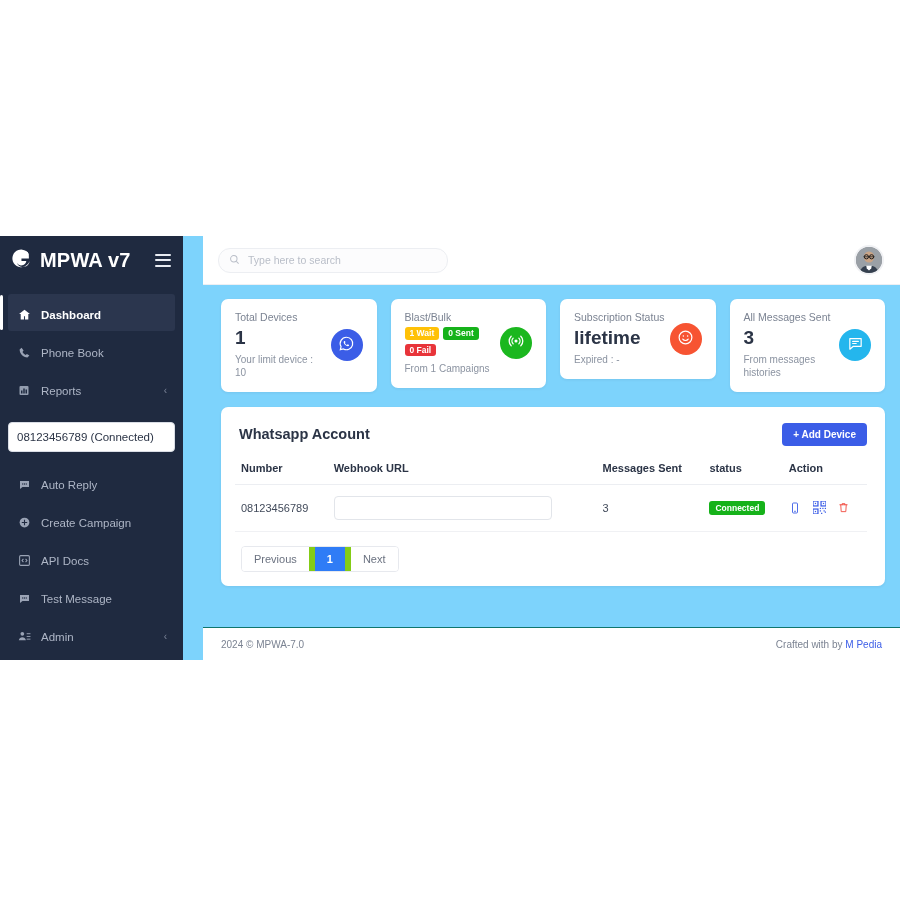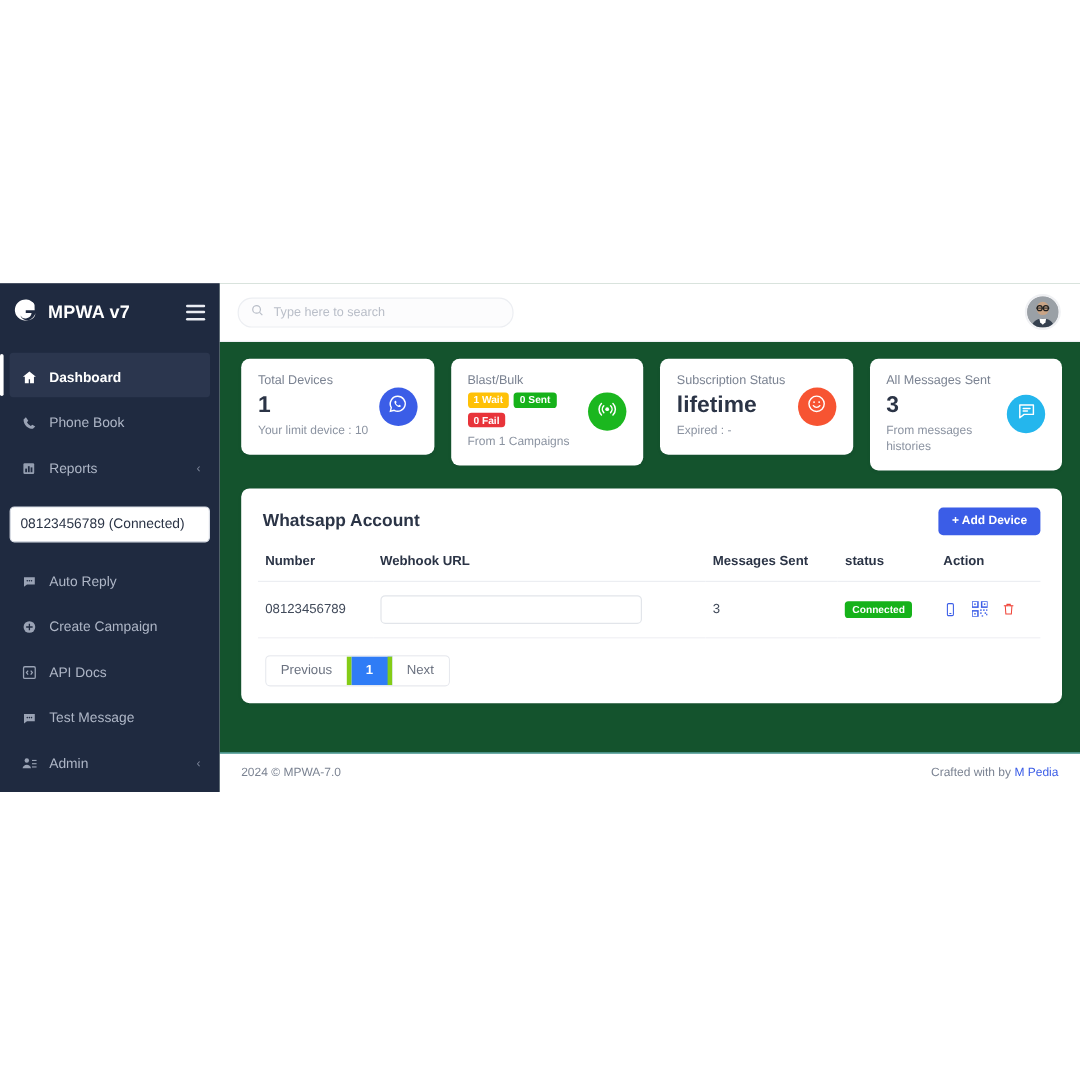--- a/index.html
+++ b/index.html
@@ -42,21 +42,21 @@
     gap: 8px;
   }
   .brand-logo {
     width: 22px;
     height: 22px;
     flex: 0 0 22px;
     position: relative;
   }
   .brand-name {
     color: #ffffff;
-    font-size: 15px;
+    font-size: 20px;
     font-weight: bold;
     letter-spacing: .2px;
     flex: 1;
     white-space: nowrap;
   }
   .hamburger {
     width: 16px;
     height: 13px;
     display: flex;
     flex-direction: column;
@@ -132,21 +132,22 @@
     overflow: hidden;
     cursor: pointer;
   }
 
   
   .main {
     flex: 1;
     display: flex;
     flex-direction: column;
     min-width: 0;
-    background: #14532d;
+    background: #7dd3fc;
+    padding-left: 20px;
   }
   .topbar {
     height: 48px;
     background: #ffffff;
     display: flex;
     align-items: center;
     padding: 0 18px 0 15px;
     border-bottom: 1px solid #edeff3;
     flex: 0 0 48px;
   }
@@ -339,21 +340,21 @@
     border: 1px solid #e7e9ee;
     border-radius: 4px;
     overflow: hidden;
   }
   .pg {
     font-size: 11px;
     color: #6b7280;
     padding: 6px 12px;
     background: #ffffff;
     cursor: pointer;
-    border-right: 4px solid #84cc16;
+    border-right: 6px solid #84cc16;
     white-space: nowrap;
   }
   .pg:last-child { border-right: 0; }
   .pg.active {
     background: #2f7cf6;
     color: #ffffff;
     font-weight: bold;
   }
 
   

